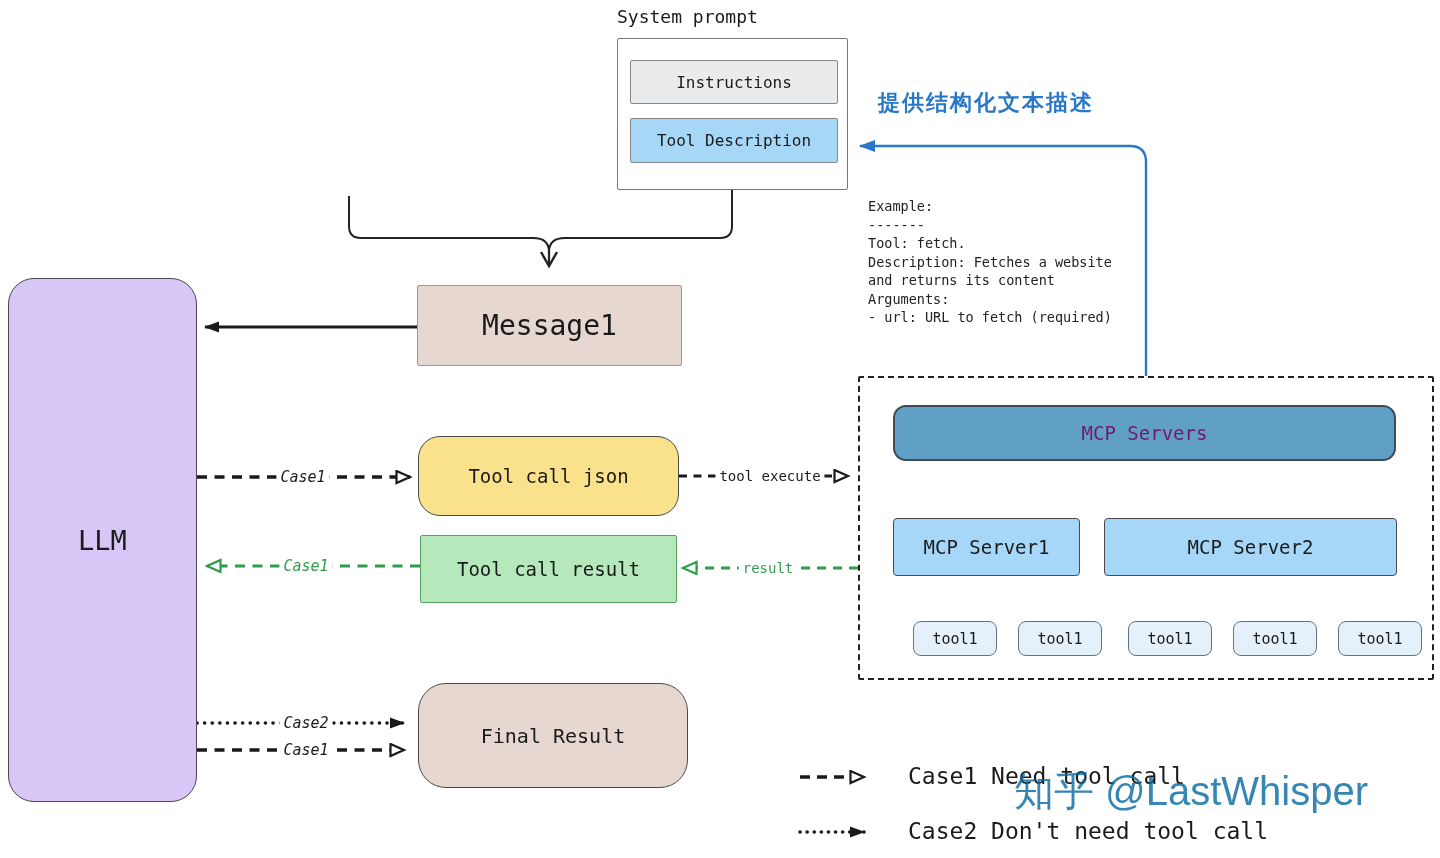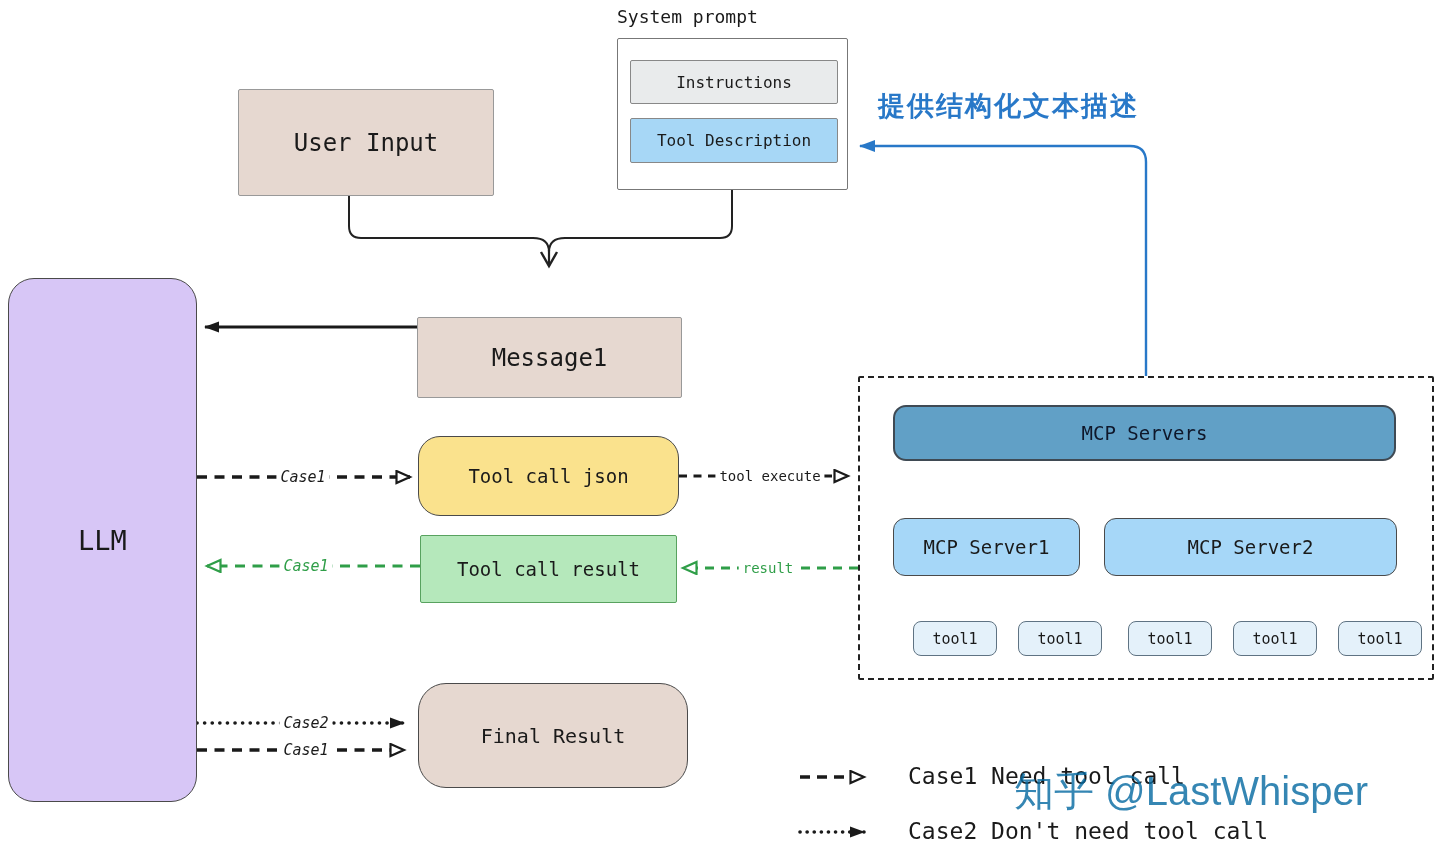--- a/index.html
+++ b/index.html
@@ -8,49 +8,49 @@
     font-family:"DejaVu Sans Mono",monospace;color:#1a1a1a;
   }
   #wires{position:absolute;left:0;top:0;width:1440px;height:858px;z-index:1;}
   .box{position:absolute;display:flex;align-items:center;justify-content:center;
        box-sizing:border-box;z-index:2;text-align:center;}
   .llm{left:8px;top:278px;width:189px;height:524px;background:var(--llm-fill);
        border:1.6px solid #4a4a4a;border-radius:26px;font-size:27px;}
   .user-input{left:238px;top:89px;width:256px;height:107px;background:var(--beige-fill);
        border:1.6px solid #999;border-radius:2px;font-size:24px;}
   .message1{left:417px;top:285px;width:265px;height:81px;background:var(--beige-fill);
-       border:1.6px solid #999;border-radius:2px;font-size:24px;margin-top:32px;}
+       border:1.6px solid #999;border-radius:2px;font-size:28px;}
   .sysprompt{left:617px;top:38px;width:231px;height:152px;background:#fff;
        border:1.6px solid #777;border-radius:2px;}
   .sysprompt-title{position:absolute;left:617px;top:6px;width:231px;
        font-size:18px;z-index:2;}
   .instructions{left:630px;top:60px;width:208px;height:44px;background:var(--instructions-fill);
        border:1.4px solid #888;border-radius:2px;font-size:16px;}
   .tooldesc{left:630px;top:118px;width:208px;height:45px;background:var(--tool-description-fill);
        border:1.4px solid #888;border-radius:2px;font-size:16px;}
   .tool-json{left:418px;top:436px;width:261px;height:80px;background:var(--yellow-fill);
        border:1.6px solid #4a4a4a;border-radius:22px;font-size:19px;}
   .tool-result{left:420px;top:535px;width:257px;height:68px;background:var(--green-fill);
        border:1.6px solid #58a25f;border-radius:2px;font-size:19px;}
   .final-result{left:418px;top:683px;width:270px;height:105px;background:var(--beige-fill);
        border:1.6px solid #4a4a4a;border-radius:28px;font-size:20px;}
   .mcp-container{left:858px;top:376px;width:576px;height:304px;background:#fff;
        border:2px dashed #222;border-radius:2px;z-index:1;}
   .mcp-header{left:893px;top:405px;width:503px;height:56px;background:var(--mcp-header-fill);
-       border:2.5px solid #3f4a54;border-radius:13px;font-size:19px;color:#0f172a;}
-  .server{background:var(--server-fill);border:1.7px solid #4a4a4a;border-radius:12px;font-size:19px;}
+       border:2.5px solid #3f4a54;border-radius:13px;font-size:19px;color:#701a75;}
+  .server{background:var(--server-fill);border:1.7px solid #4a4a4a;border-radius:4px;font-size:19px;}
   .server1{left:893px;top:518px;width:187px;height:58px;}
   .server2{left:1104px;top:518px;width:293px;height:58px;}
   .tool1{background:var(--tool-fill);border:1.4px solid #5f7383;border-radius:8px;
        font-size:15px;top:621px;width:84px;height:35px;margin-left:20px;}
   .chip{position:absolute;z-index:3;background:#fff;padding:0 4px;font-size:15px;
        font-style:italic;transform:translate(-50%,-50%);white-space:nowrap;}
   .chip.plain{font-style:normal;font-size:14px;}
   .chip.green{color:var(--green-accent);}
-  .blue-note{position:absolute;left:878px;top:88px;z-index:2;font-size:27px;font-weight:bold;
+  .blue-note{position:absolute;left:878px;top:88px;z-index:2;font-size:22px;font-weight:bold;
        color:var(--blue-accent);font-family:"Liberation Sans",sans-serif;letter-spacing:2px;}
   .example{position:absolute;left:868px;top:197px;z-index:2;font-size:13.5px;line-height:18.5px;
        white-space:pre-line;color:#222;}
   .legend-label{position:absolute;z-index:3;font-size:23px;white-space:nowrap;}
   .legend-case1{left:908px;top:763px;}
   .legend-case2{left:908px;top:818px;}
   .watermark{position:absolute;left:1014px;top:764px;z-index:6;font-size:40px;color:#0369a1;
        opacity:.8;font-family:"Liberation Sans",sans-serif;white-space:nowrap;}
 </style>
 </head>
@@ -113,38 +113,44 @@
 
     <path d="M800,777 H864" fill="none" stroke="#1a1a1a" stroke-width="3.4" stroke-dasharray="10 7" marker-end="url(#mHollow)"></path>
     <path d="M800,832 H864" fill="none" stroke="#1a1a1a" stroke-width="3.6" stroke-dasharray="0.1 7" stroke-linecap="round" marker-end="url(#mFilled)"></path>
   </svg>
 
   <div class="sysprompt-title">System prompt</div>
   <div class="box sysprompt"></div>
   <div class="box instructions">Instructions</div>
   <div class="box tooldesc">Tool Description</div>
 
-  <div class="box user-input">User Input</div>
   <div class="box message1">Message1</div>
   <div class="box tool-json">Tool call json</div>
   <div class="box llm">LLM</div>
   <div class="box final-result">Final Result</div>
   <div class="box tool-result">Tool call result</div>
 
   <div class="box mcp-container"></div>
   <div class="box mcp-header">MCP Servers</div>
   <div class="box server server1">MCP Server1</div>
   <div class="box server server2">MCP Server2</div>
   <div class="box tool1" style="left:893px">tool1</div>
   <div class="box tool1" style="left:998px">tool1</div>
   <div class="box tool1" style="left:1108px">tool1</div>
   <div class="box tool1" style="left:1213px">tool1</div>
   <div class="box tool1" style="left:1318px">tool1</div>
 
   <div class="blue-note">提供结构化文本描述</div>
+  <div class="example">Example:
+-------
+Tool: fetch.
+Description: Fetches a website
+and returns its content
+Arguments:
+- url: URL to fetch (required)</div>
 
   <span class="chip" style="left:303px;top:477px">Case1</span>
   <span class="chip green" style="left:306px;top:566px">Case1</span>
   <span class="chip" style="left:306px;top:723px">Case2</span>
   <span class="chip" style="left:306px;top:750px">Case1</span>
   <span class="chip plain" style="left:770px;top:476px">tool execute</span>
   <span class="chip plain green" style="left:768px;top:568px">result</span>
 
   <span class="legend-label legend-case1">Case1 Need tool call</span>
   <span class="legend-label legend-case2">Case2 Don't need tool call</span>

